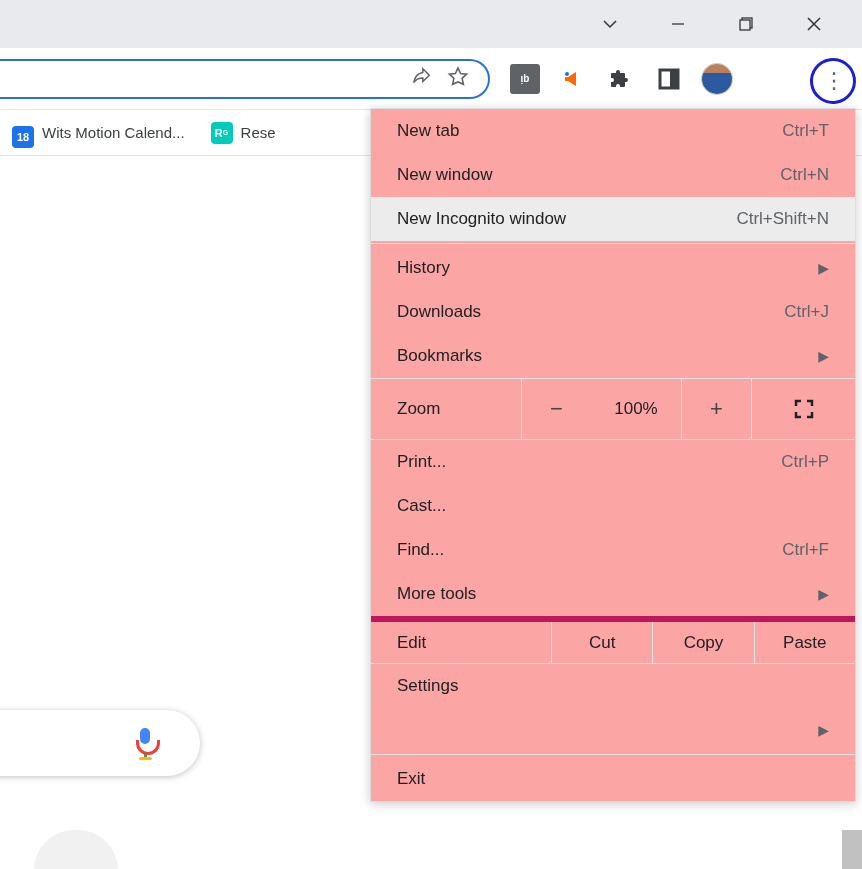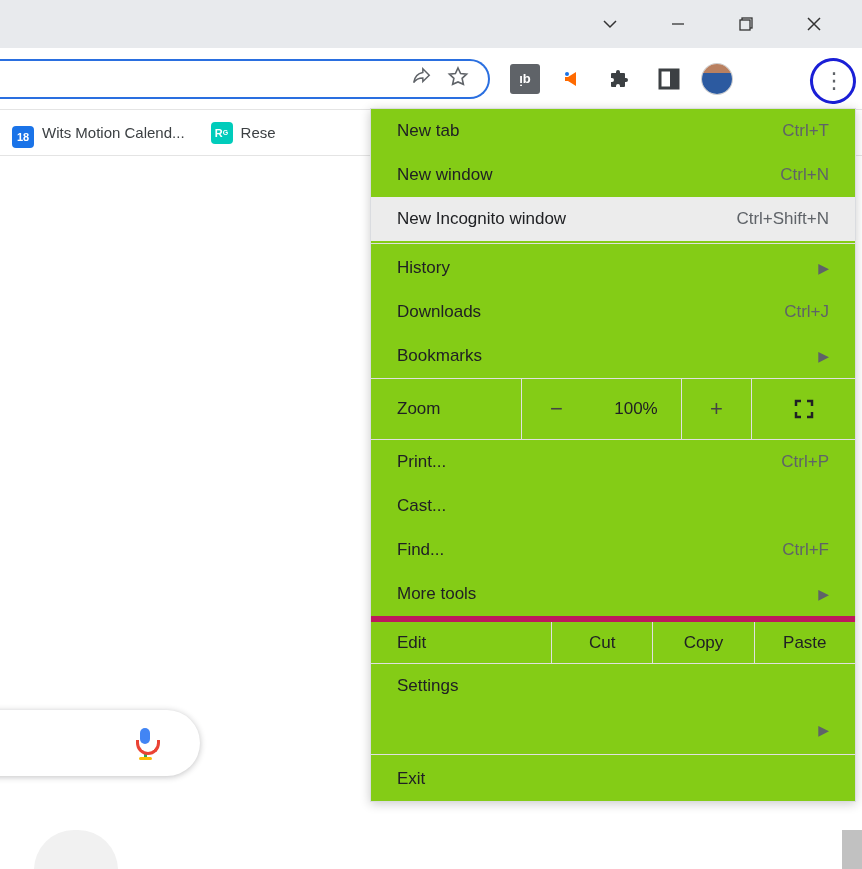--- a/index.html
+++ b/index.html
@@ -56,21 +56,21 @@
     display: flex;
     align-items: center;
     gap: 18px;
     margin-left: 20px;
   }
   .ext-box {
     width: 30px; height: 30px;
     display: flex; align-items: center; justify-content: center;
     font-size: 18px; color: #444;
   }
-  .sq-bg { background:#5f6368; color:#fff; font-weight:bold; font-size:13px; border-radius:3px;}
+  .sq-bg { background:#5f6368; color:#fff; font-weight:bold; font-size:10px; border-radius:3px;}
   .avatar {
     width: 30px; height: 30px; border-radius: 50%;
     background: linear-gradient(#b98060 30%, #2c5aa0 30%);
     box-shadow: 0 0 0 1px #ccc;
   }
   .more-circle {
     width: 46px; height: 46px; border-radius: 50%;
     border: 3px solid #1a1fd6;
     display: flex; align-items: center; justify-content: center;
     font-size: 22px; color:#5f6368; letter-spacing:-2px;
@@ -96,21 +96,21 @@
     align-items:center; justify-content:center; color:#fff; font-size:11px;
     font-weight:bold;
   }
   .cal-icon { background:#1a73e8;margin-top:9px; }
   .rg-icon { background:#00ccbb; }
   
   .menu {
     position:absolute;
     top:108px; right:6px;
     width:486px;
-    background:#84cc16;
+    background:#fca5a5;
     border:1px solid #dadce0;
     box-shadow: 0 2px 10px rgba(0,0,0,0.2);
     font-size:17px;
     color:#202124;
     margin-left:28px;
   }
   .menu-row {
     display:flex; align-items:center;
     height:44px; padding:0 26px;
   }

